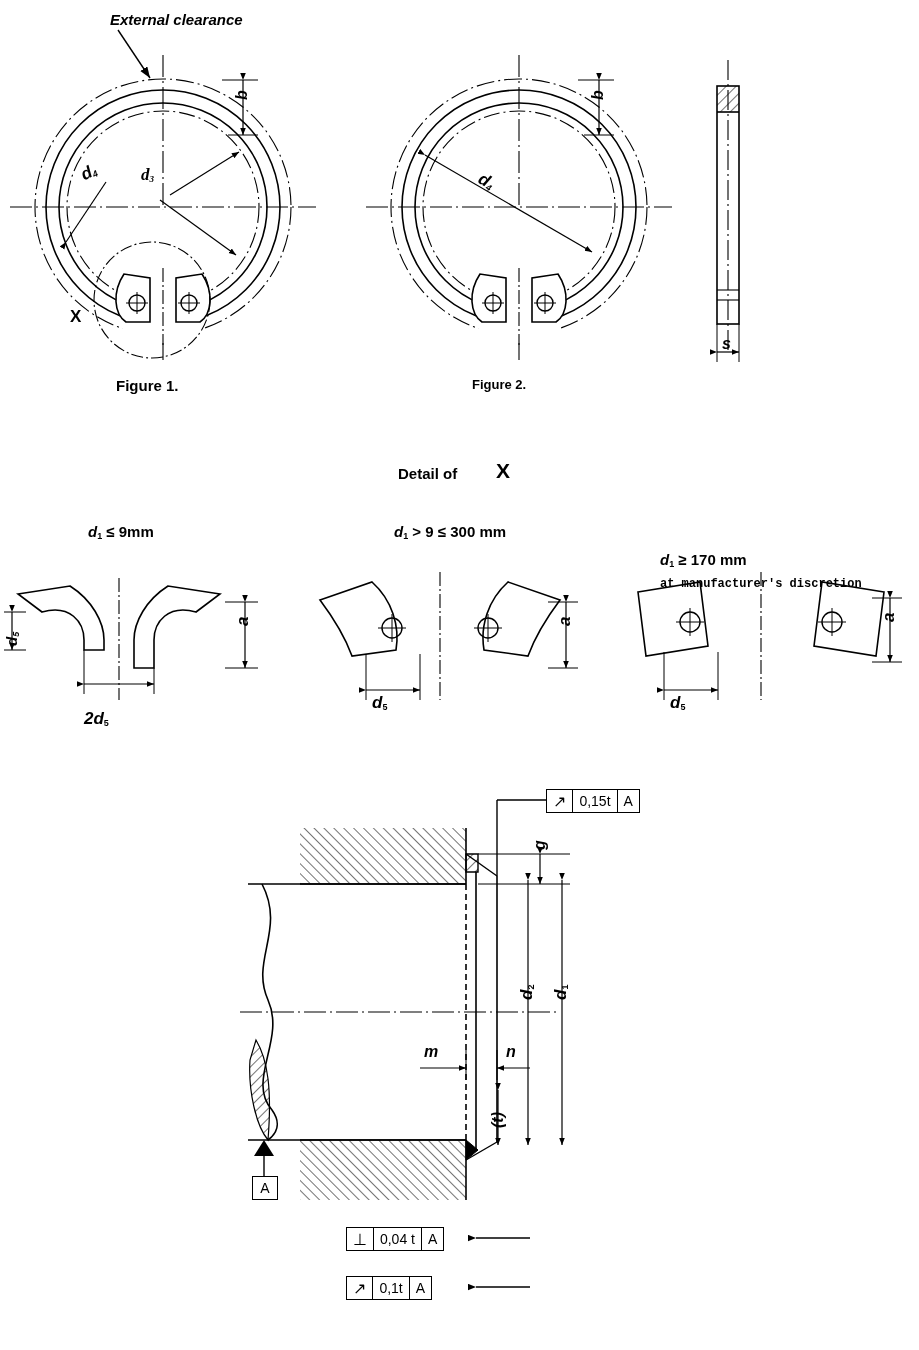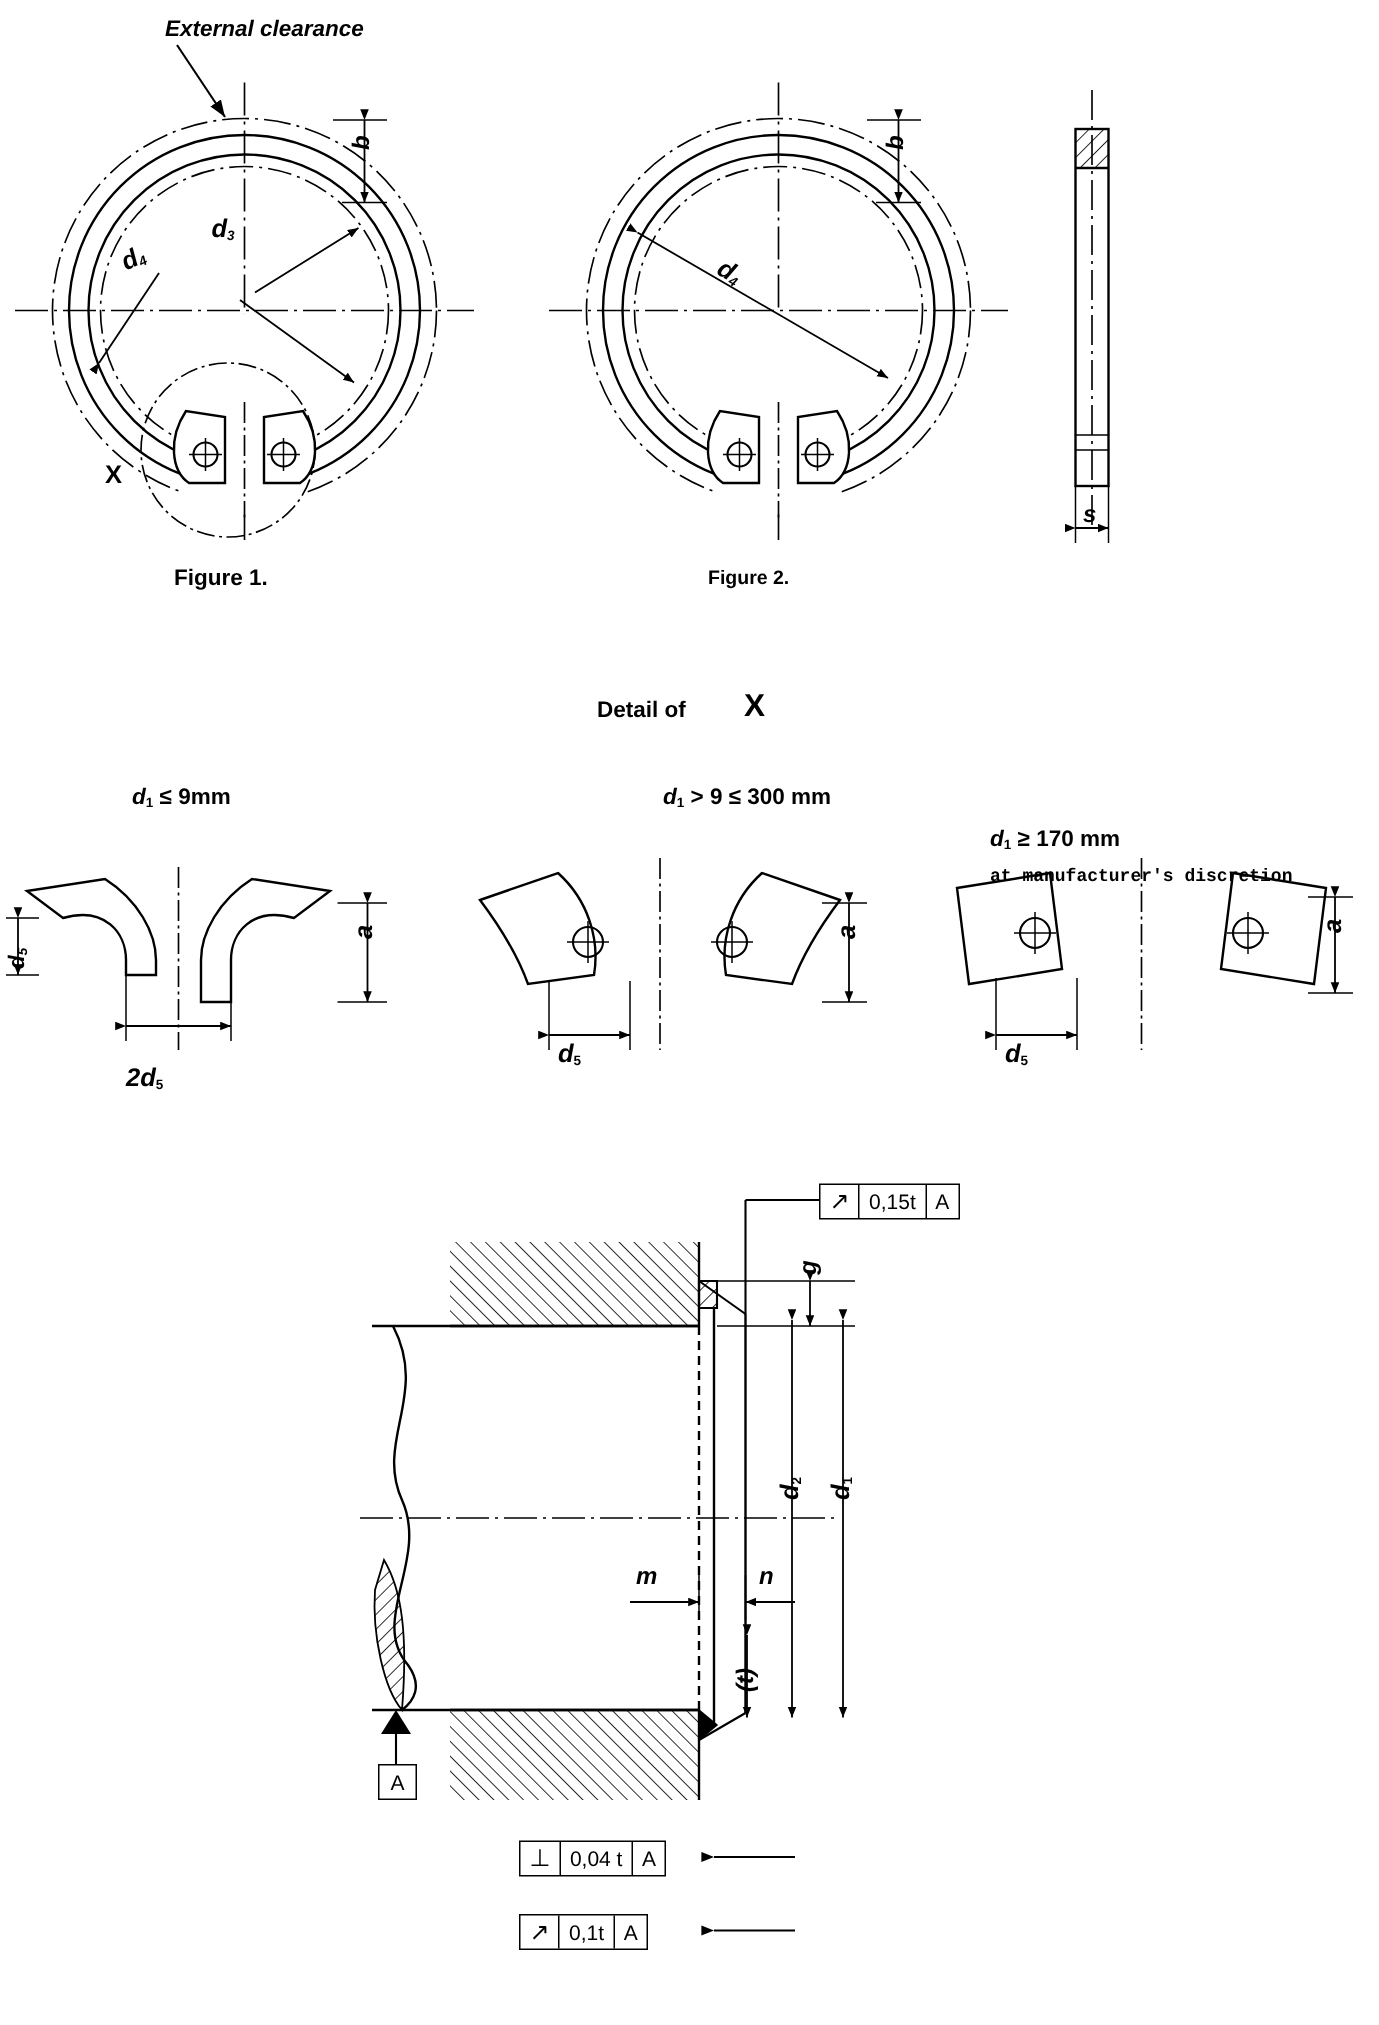--- a/index.html
+++ b/index.html
@@ -223,35 +223,35 @@
 
 <div class="lbl b" style="left:110px;top:12px;font-size:15px;font-style:italic;">External clearance</div>
 
 <div class="lbl b" style="left:70px;top:308px;font-size:17px;">X</div>
 
 <div class="lbl b" style="left:116px;top:378px;font-size:15px;text-align:center;">Figure 1.</div>
 <div class="lbl b" style="left:472px;top:378px;font-size:13px;">Figure 2.</div>
 
 <div class="lbl b it" style="left:234px;top:100px;font-size:16px;transform:rotate(-90deg);transform-origin:left top;"><span>b</span></div>
 <div class="lbl b it" style="left:78px;top:168px;font-size:17px;transform:rotate(-26deg);transform-origin:left top;"><span>d</span><span class="sub">4</span></div>
-<div class="lbl b it" style="left:141px;top:144px;font-size:17px;"><span>d</span><span class="sub">3</span></div>
+<div class="lbl b it" style="left:141px;top:166px;font-size:17px;font-family:Liberation Serif, serif;"><span>d</span><span class="sub">3</span></div>
 
 <div class="lbl b it" style="left:590px;top:100px;font-size:16px;transform:rotate(-90deg);transform-origin:left top;"><span>b</span></div>
 <div class="lbl b it" style="left:484px;top:170px;font-size:17px;transform:rotate(30deg);transform-origin:left top;"><span>d</span><span class="sub">4</span></div>
 
 <div class="lbl b it" style="left:722px;top:336px;font-size:16px;">s</div>
 
 <div class="lbl b" style="left:398px;top:466px;font-size:15px;">Detail of</div>
 <div class="lbl b" style="left:496px;top:460px;font-size:21px;">X</div>
 
 <div class="lbl b" style="left:88px;top:524px;font-size:15px;">
   <span class="it">d</span><span class="sub">1</span>
   <span>≤ 9mm</span>
 </div>
-<div class="lbl b" style="left:394px;top:524px;font-size:15px;margin-left:48px;">
+<div class="lbl b" style="left:394px;top:524px;font-size:15px;">
   <span class="it">d</span><span class="sub">1</span>
   <span>&gt; 9 ≤ 300 mm</span>
 </div>
 <div class="lbl b" style="left:660px;top:552px;font-size:15px;text-align:right;">
   <span class="it">d</span><span class="sub">1</span>
   <span>≥ 170 mm</span>
 </div>
 <div class="lbl b" style="left:660px;top:578px;font-size:12px;font-family:Liberation Mono, monospace;">at manufacturer's discretion</div>
 
 <div class="lbl b it" style="left:234px;top:626px;font-size:17px;transform:rotate(-90deg);transform-origin:left top;">a</div>

